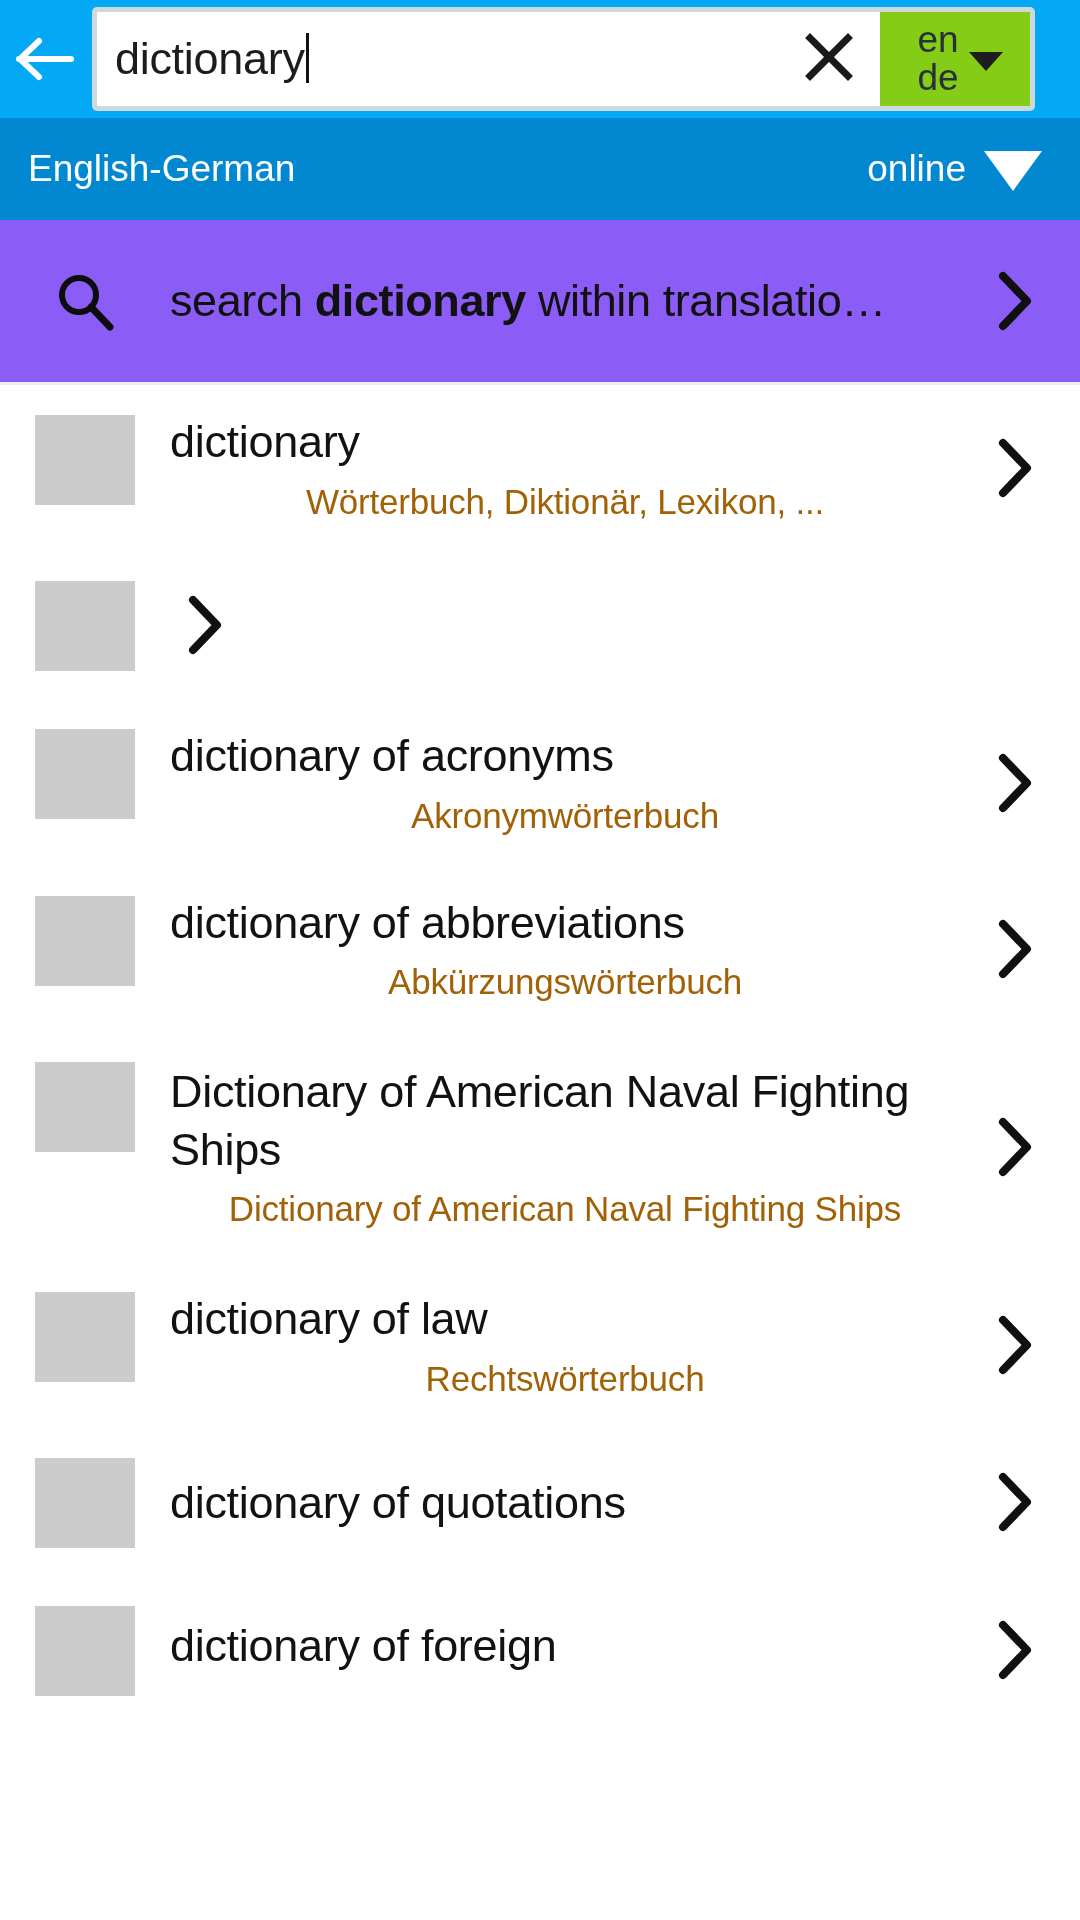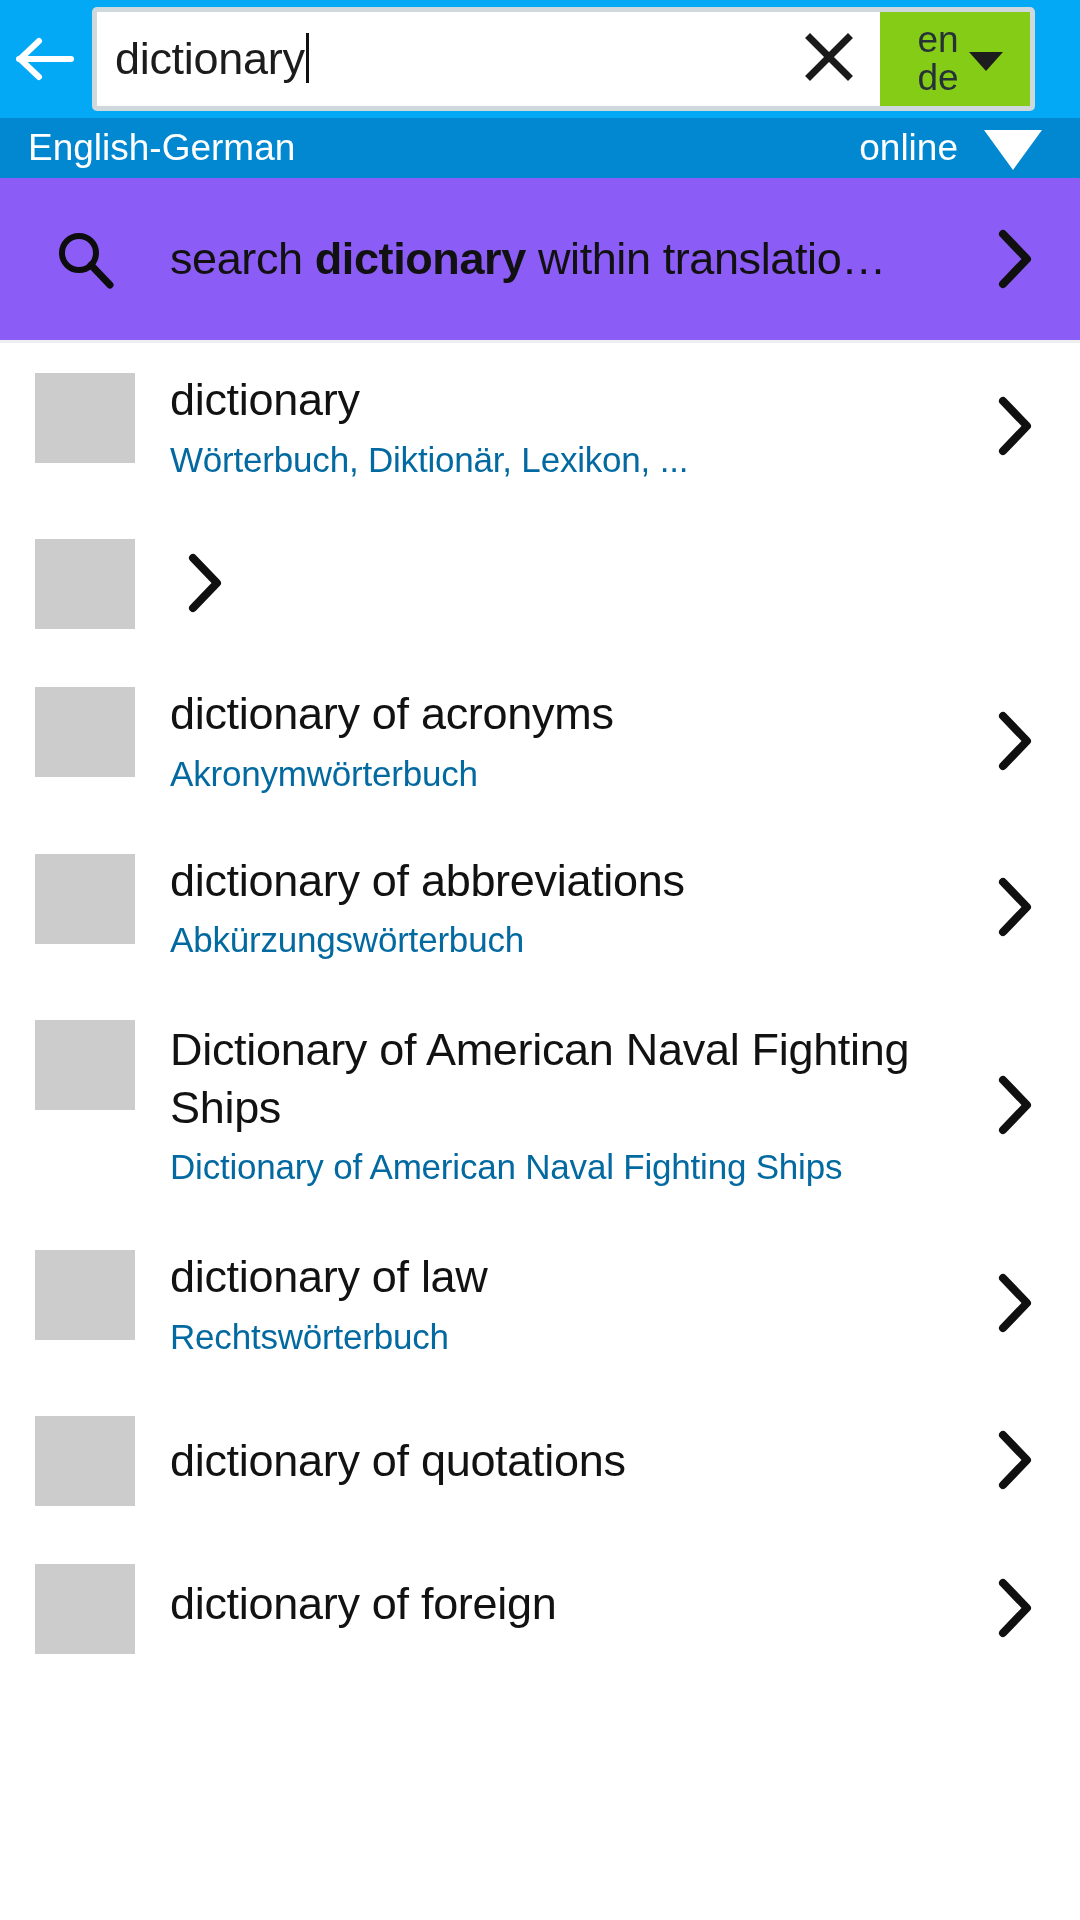--- a/index.html
+++ b/index.html
@@ -92,33 +92,33 @@
   .caret-down {
     width: 0; height: 0;
     border-left: 17px solid transparent;
     border-right: 17px solid transparent;
     border-top: 19px solid #1d1d1d;
     margin-top: 4px;
   }
 
   
   .subbar {
-    height: 60px;
+    height: 102px;
     background: #0288d1;
     display: flex;
     align-items: center;
     justify-content: space-between;
     padding: 0 36px 0 28px;
     color: #ffffff;
   }
   .subbar-left { font-size: 37px; }
   .subbar-right {
     display: flex;
     align-items: center;
-    gap: 24px;
+    gap: 16px;
   }
   .online-label { font-size: 37px; }
 
   
   .search-within {
     height: 165px;
     background: #8b5cf6;
     display: flex;
     align-items: center;
     padding: 0 30px 0 0;
@@ -171,24 +171,25 @@
     padding-right: 20px;
   }
   .row-title {
     font-size: 45px;
     color: #121212;
     line-height: 1.28;
     letter-spacing: -0.3px;
   }
   .row-sub {
     font-size: 35px;
-    color: #0369a1;
+    color: #a16207;
     margin-top: 9px;
     line-height: 1.25;
     letter-spacing: -0.2px;
+    text-align: center;
   }
   .row-chev {
     flex: 0 0 auto;
     width: 70px;
     display: flex;
     align-items: center;
     justify-content: center;
   }
   .chev {
     display: block;

